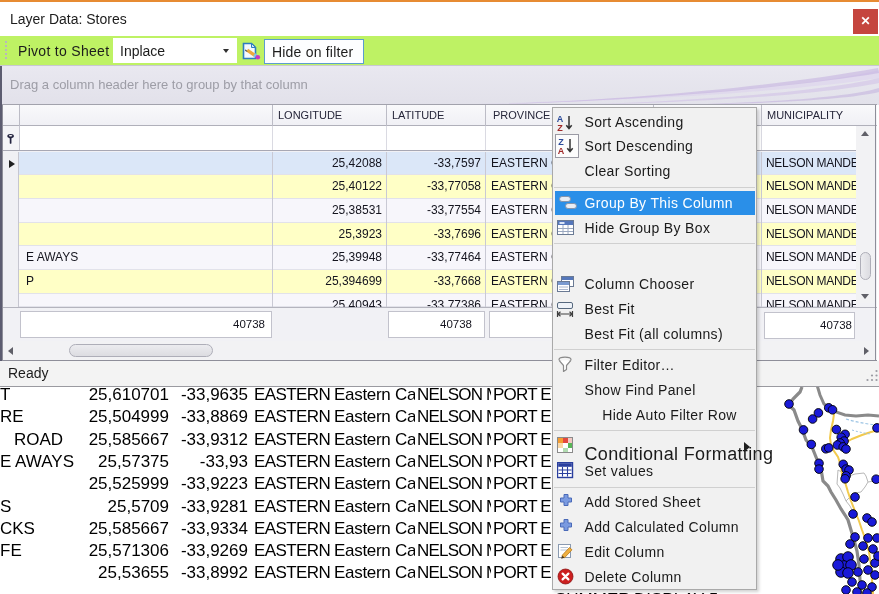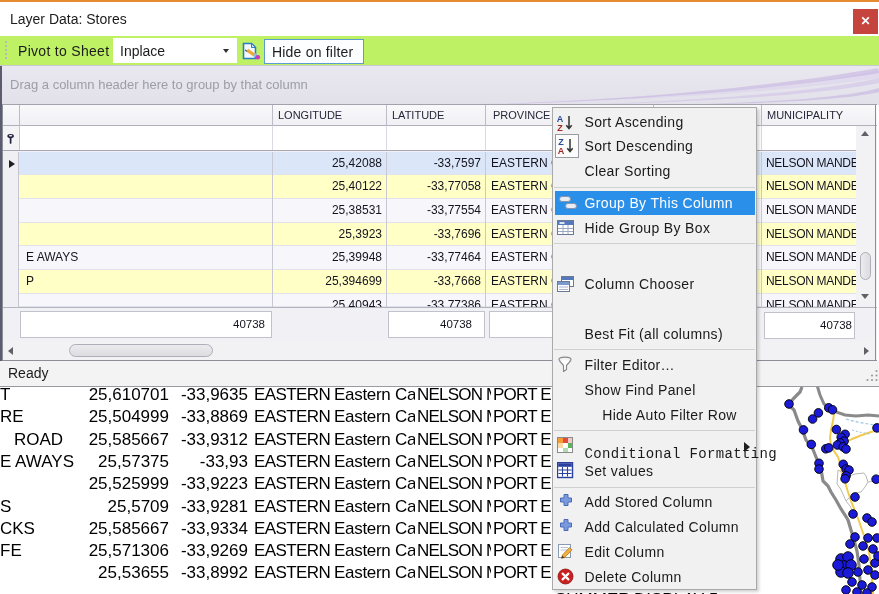--- a/index.html
+++ b/index.html
@@ -417,20 +417,27 @@
     <div class="abs" style="left:0px;top:163.80px;width:203px;height:24.85px;color:#1a1a1a;">
       <svg width="18" height="18" viewBox="0 0 18 18" class="abs" style="left:4px;top:3px;">
           <rect x="4.5" y="1.5" width="12" height="10" fill="#fff" stroke="#6a7a94"></rect>
           <rect x="5" y="2" width="11" height="3" fill="#5577bb"></rect>
           <rect x="0.5" y="6.5" width="12" height="10" fill="#fff" stroke="#6a7a94"></rect>
           <rect x="1" y="7" width="11" height="3" fill="#7a9ad0"></rect>
           <path d="M2 12 H11 M2 14.5 H11" stroke="#aab6cc" stroke-width="1"></path>
         </svg>
       <div class="abs" style="left:31.5px;top:0;width:170px;line-height:24.85px;font-size:14px;letter-spacing:0.35px;white-space:nowrap;">Column Chooser</div>
     </div>
+    <div class="abs" style="left:0px;top:188.65px;width:203px;height:24.85px;color:#1a1a1a;">
+      <svg width="20" height="18" viewBox="0 0 20 18" class="abs" style="left:3px;top:3px;">
+          <rect x="1.5" y="2.5" width="15" height="6" rx="1.5" fill="#eef2f8" stroke="#56687e" stroke-width="1"></rect>
+          <path d="M1.5 11 V17 M16.5 11 V17 M1.5 14 H16.5 M4.5 11.8 L1.8 14 L4.5 16.2 M13.5 11.8 L16.2 14 L13.5 16.2" stroke="#404040" stroke-width="1.2" fill="none"></path>
+        </svg>
+      <div class="abs" style="left:31.5px;top:0;width:170px;line-height:24.85px;font-size:14px;letter-spacing:0.35px;white-space:nowrap;">Best Fit</div>
+    </div>
     <div class="abs" style="left:0px;top:213.50px;width:203px;height:24.85px;color:#1a1a1a;">
       <div class="abs" style="left:31.5px;top:0;width:170px;line-height:24.85px;font-size:14px;letter-spacing:0.35px;white-space:nowrap;">Best Fit (all columns)</div>
     </div>
     <div class="abs" style="left:1px;top:241.1px;width:201px;height:1px;background:#d0d0d0;"></div>
     <div class="abs" style="left:0px;top:244.95px;width:203px;height:24.85px;color:#1a1a1a;">
       <svg width="18" height="18" viewBox="0 0 18 18" class="abs" style="left:4px;top:3px;">
           <ellipse cx="8" cy="3.6" rx="6" ry="2.4" fill="#f4f4f4" stroke="#8a8a8a" stroke-width="1.2"></ellipse>
           <path d="M2.3 4.6 L6.5 9.5 L6.5 15.5 L9.5 13.5 L9.5 9.5 L13.7 4.6" fill="#fff" stroke="#8a8a8a" stroke-width="1.2" stroke-linejoin="round"></path>
         </svg>
       <div class="abs" style="left:31.5px;top:0;width:170px;line-height:24.85px;font-size:14px;letter-spacing:0.35px;white-space:nowrap;">Filter Editor…</div>
@@ -448,37 +455,37 @@
           <rect x="1" y="1" width="5" height="5" fill="#f59d31"></rect>
           <rect x="6" y="1" width="5" height="5" fill="#e4493e"></rect>
           <rect x="11" y="1" width="4" height="5" fill="#f3c9c4"></rect>
 <rect x="1" y="6" width="5" height="5" fill="#fad9a8"></rect>
           <rect x="6" y="6" width="5" height="5" fill="#fff"></rect>
           <rect x="11" y="6" width="4" height="5" fill="#58b558"></rect>
 <rect x="1" y="11" width="5" height="4" fill="#fff"></rect>
           <rect x="6" y="11" width="5" height="4" fill="#b2dcb2"></rect>
           <rect x="11" y="11" width="4" height="4" fill="#fff"></rect>
         </svg>
-      <div class="abs" style="left:31.5px;top:8px;width:170px;line-height:24.85px;font-size:14px;letter-spacing:0.35px;white-space:nowrap;font-family:Liberation Mono, monospace;">Conditional Formatting</div>
+      <div class="abs" style="left:31.5px;top:8px;width:170px;line-height:24.85px;font-size:18px;letter-spacing:0.35px;white-space:nowrap;">Conditional Formatting</div>
       <div class="abs" style="left:191px;top:7.5px;width:0;height:0;border-top:5px solid transparent;border-bottom:5px solid transparent;border-left:6px solid #202020;"></div>
     </div>
     <div class="abs" style="left:0px;top:350.95px;width:203px;height:24.85px;color:#1a1a1a;">
       <svg width="18" height="18" viewBox="0 0 18 18" class="abs" style="left:4px;top:3px;">
           <rect x="0.5" y="0.5" width="15" height="15" fill="#fff" stroke="#2a3f9e" stroke-width="1.4"></rect>
           <rect x="1.2" y="1.2" width="13.6" height="3.6" fill="#2a3f9e"></rect>
           <path d="M1.5 8 H14.5 M1.5 11.5 H14.5 M5.5 5 V14.5 M10.5 5 V14.5" stroke="#2a3f9e" stroke-width="1.1"></path>
         </svg>
       <div class="abs" style="left:31.5px;top:0;width:170px;line-height:24.85px;font-size:14px;letter-spacing:0.35px;white-space:nowrap;">Set values</div>
     </div>
     <div class="abs" style="left:1px;top:378.6px;width:201px;height:1px;background:#d0d0d0;"></div>
     <div class="abs" style="left:0px;top:382.40px;width:203px;height:24.85px;color:#1a1a1a;">
       <svg width="14" height="14" viewBox="0 0 14 14" class="abs" style="left:6px;top:3px;">
           <path d="M5 1.5 H9 V5 H12.5 V9 H9 V12.5 H5 V9 H1.5 V5 H5 Z" fill="#7a9ae0" stroke="#4a6ab8" stroke-width="1"></path>
         </svg>
-      <div class="abs" style="left:31.5px;top:0;width:170px;line-height:24.85px;font-size:14px;letter-spacing:0.35px;white-space:nowrap;">Add Stored Column</div>
+      <div class="abs" style="left:31.5px;top:0;width:170px;line-height:24.85px;font-size:14px;letter-spacing:0.35px;white-space:nowrap;">Add Stored Sheet</div>
     </div>
     <div class="abs" style="left:0px;top:407.25px;width:203px;height:24.85px;color:#1a1a1a;">
       <svg width="14" height="14" viewBox="0 0 14 14" class="abs" style="left:6px;top:3px;">
           <path d="M5 1.5 H9 V5 H12.5 V9 H9 V12.5 H5 V9 H1.5 V5 H5 Z" fill="#7a9ae0" stroke="#4a6ab8" stroke-width="1"></path>
         </svg>
       <div class="abs" style="left:31.5px;top:0;width:170px;line-height:24.85px;font-size:14px;letter-spacing:0.35px;white-space:nowrap;">Add Calculated Column</div>
     </div>
     <div class="abs" style="left:0px;top:432.10px;width:203px;height:24.85px;color:#1a1a1a;">
       <svg width="18" height="18" viewBox="0 0 18 18" class="abs" style="left:4px;top:3px;">
           <rect x="1.5" y="1.5" width="12" height="13" fill="#fff" stroke="#8a9ab0"></rect>

